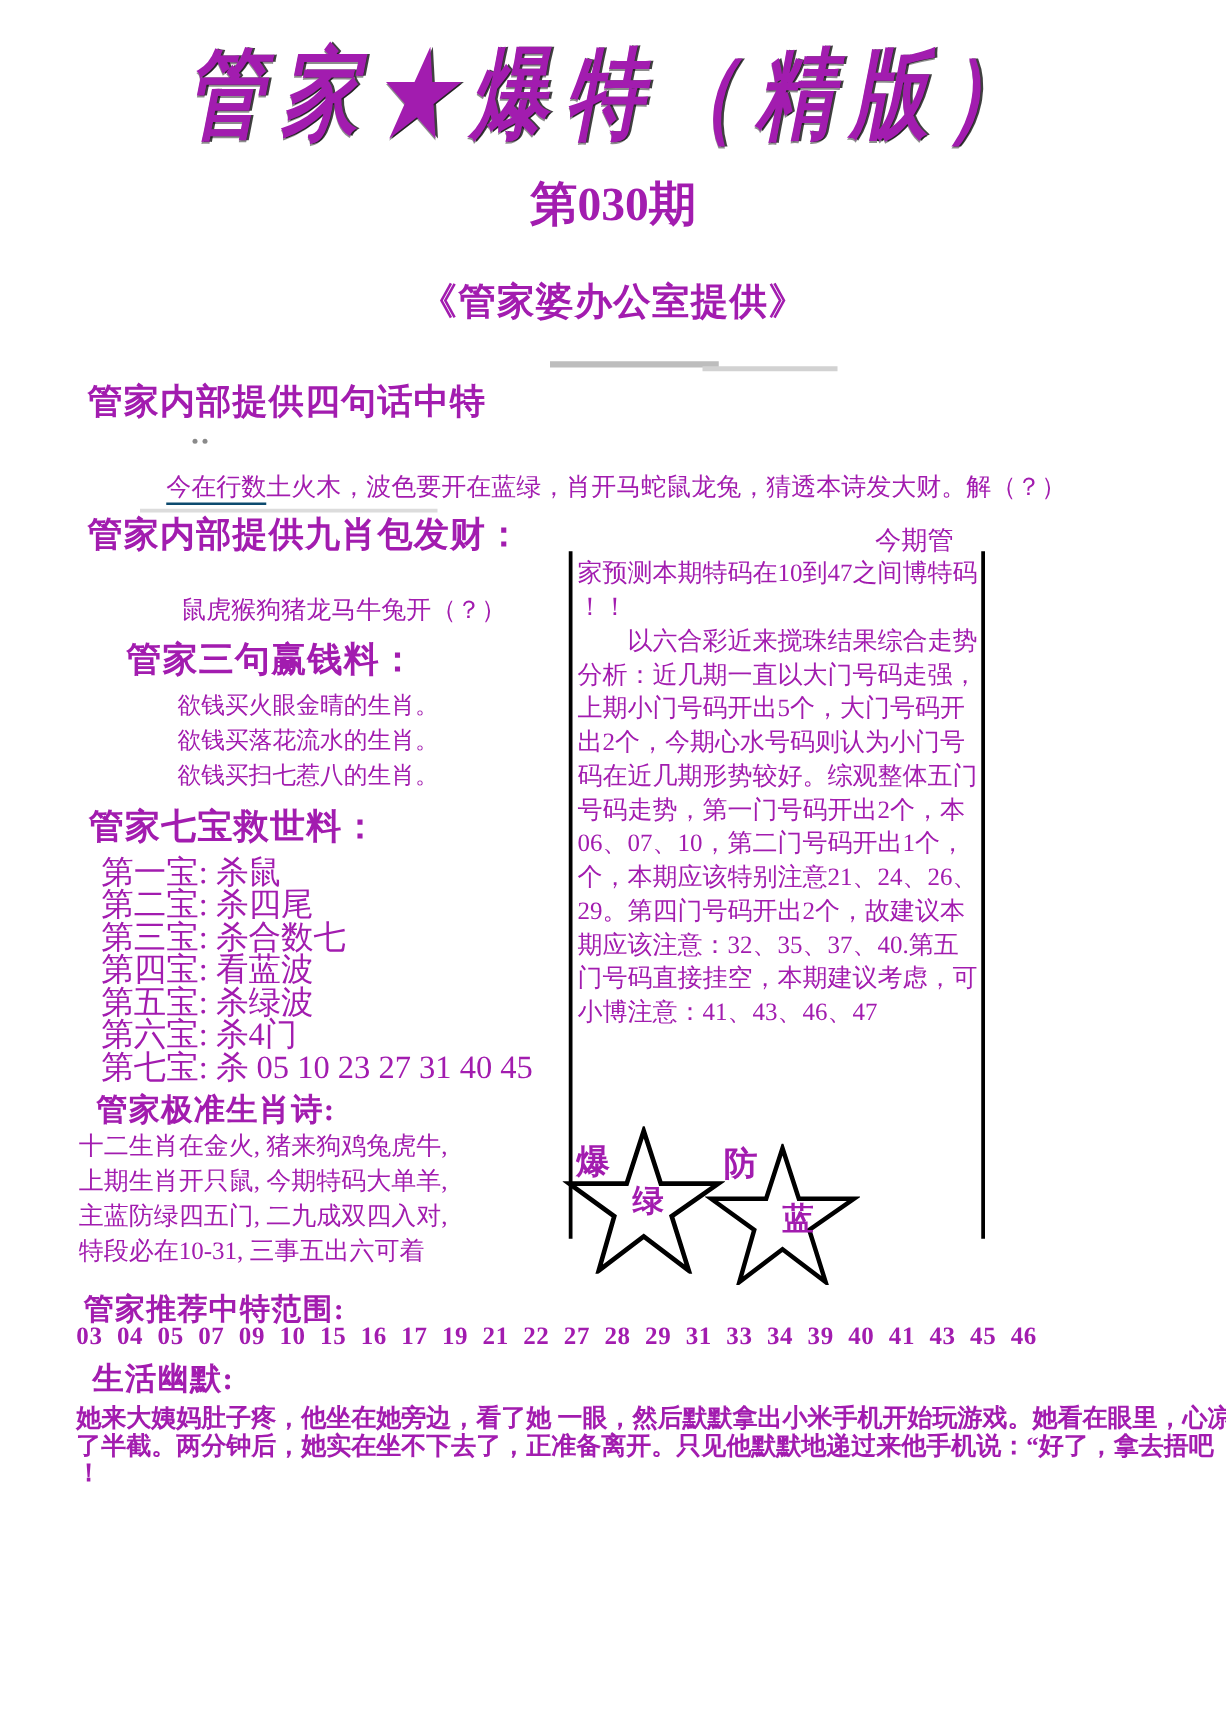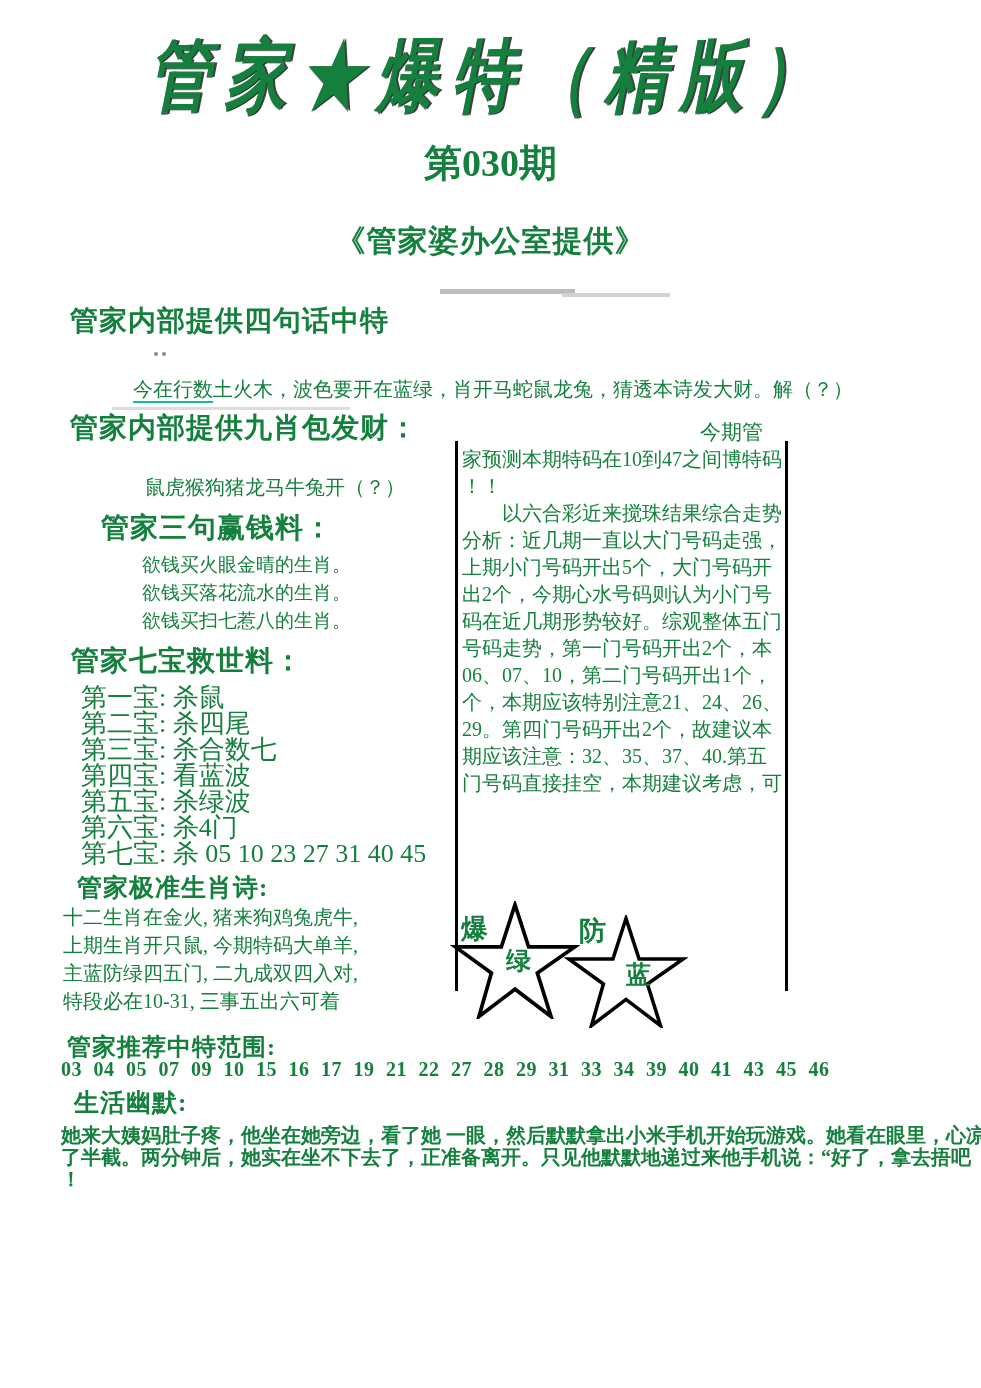--- a/index.html
+++ b/index.html
@@ -1,35 +1,35 @@
 <!DOCTYPE html>
 <html><head>
 <meta charset="utf-8">
 <style>
   html,body{margin:0;padding:0;background:#fff;}
   .page{
     position:relative;width:981px;height:1388px;background:#fff;overflow:hidden;
-    font-family:"Liberation Serif","DejaVu Serif",serif;color:#15803d;
+    font-family:"Liberation Serif","DejaVu Serif",serif;color:#a21caf;
   }
   .abs{position:absolute;}
   .nowrap{white-space:nowrap;}
   
   .masthead{
     left:0;top:22px;width:981px;text-align:center;
     font-size:62px;font-weight:900;font-style:italic;letter-spacing:14px;
     transform:scaleY(1.28);transform-origin:top center;
     text-shadow:2px 0 0 rgba(0,0,0,.75), 0 1px 0 rgba(0,0,0,.45);
   }
   .issue{left:0;top:138px;width:981px;text-align:center;font-size:38px;font-weight:700;}
   .provider{left:0;top:221px;width:981px;text-align:center;font-size:30px;font-weight:600;letter-spacing:1px;}
   
   .h1{font-size:28px;font-weight:700;letter-spacing:1px;}
   .h2{font-size:24px;font-weight:700;letter-spacing:1px;}
   .body20{font-size:20px;}
-  .underlined{border-bottom:2px solid #14b8a6;padding-bottom:1px;}
+  .underlined{border-bottom:2px solid #0c4a6e;padding-bottom:1px;}
   .list-28 div{line-height:28px;font-size:19px;white-space:nowrap;}
   .list-26 div{line-height:26px;font-size:26px;white-space:nowrap;}
   .poem div{line-height:28px;font-size:20px;white-space:nowrap;}
   .pred div{line-height:27px;font-size:20px;white-space:nowrap;}
   .vbar{width:3px;height:550px;background:#000;}
   .numbers{font-size:20px;font-weight:700;word-spacing:6px;white-space:nowrap;letter-spacing:.5px;}
   .humor div{line-height:22px;font-size:20px;font-weight:700;white-space:nowrap;}
   .star-label{font-size:27px;font-weight:700;}
   .star-char{font-size:25px;font-weight:700;}
   .artifact{background:#bdbdbd;}
@@ -93,20 +93,21 @@
       <div>分析：近几期一直以大门号码走强，</div>
       <div>上期小门号码开出5个，大门号码开</div>
       <div>出2个，今期心水号码则认为小门号</div>
       <div>码在近几期形势较好。综观整体五门</div>
       <div>号码走势，第一门号码开出2个，本</div>
       <div>06、07、10，第二门号码开出1个，</div>
       <div>个，本期应该特别注意21、24、26、</div>
       <div>29。第四门号码开出2个，故建议本</div>
       <div>期应该注意：32、35、37、40.第五</div>
       <div>门号码直接挂空，本期建议考虑，可</div>
+      <div>小博注意：41、43、46、47</div>
     </div>
 
   <svg class="abs" style="left:450px;top:901px;" width="130" height="118" viewBox="0 0 100 95">
     <polygon points="50,3 61,37 98,37 68,58 79,93 50,71 21,93 31,58 2,37 39,37" fill="#ffffff" stroke="#000000" stroke-width="3"></polygon>
   </svg>
   <svg class="abs" style="left:564px;top:915px;" width="124" height="113" viewBox="0 0 100 95">
     <polygon points="50,3 61,37 98,37 68,58 79,93 50,71 21,93 31,58 2,37 39,37" fill="#ffffff" stroke="#000000" stroke-width="3"></polygon>
   </svg>
   <div class="abs star-label" style="left:461px;top:911px;">爆</div>
   <div class="abs star-label" style="left:579px;top:913px;">防</div>

